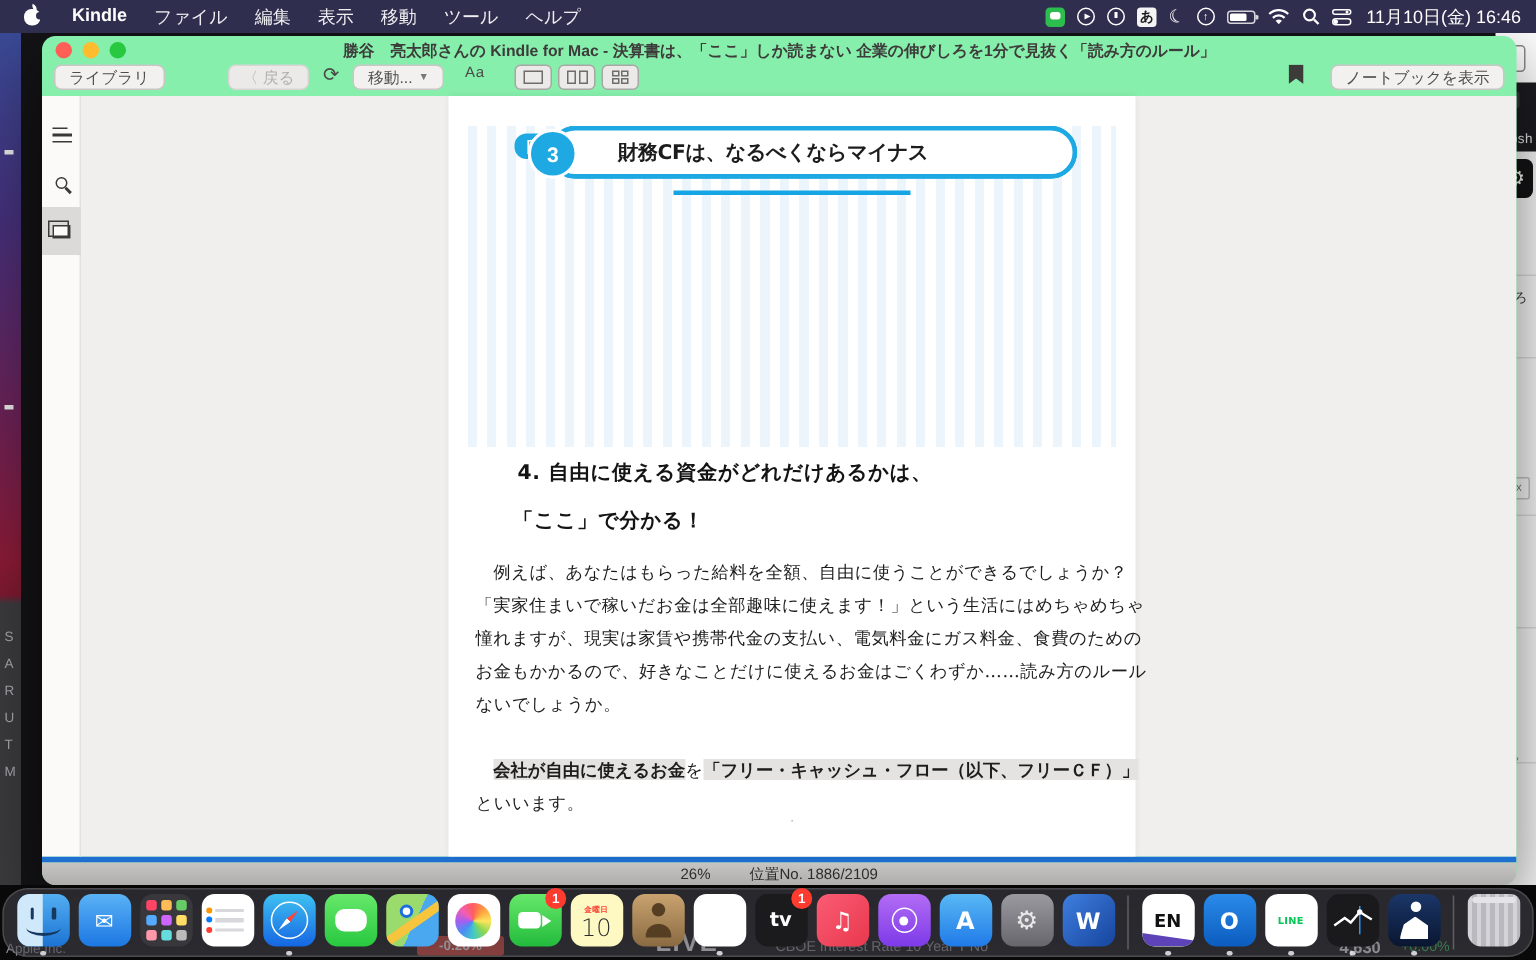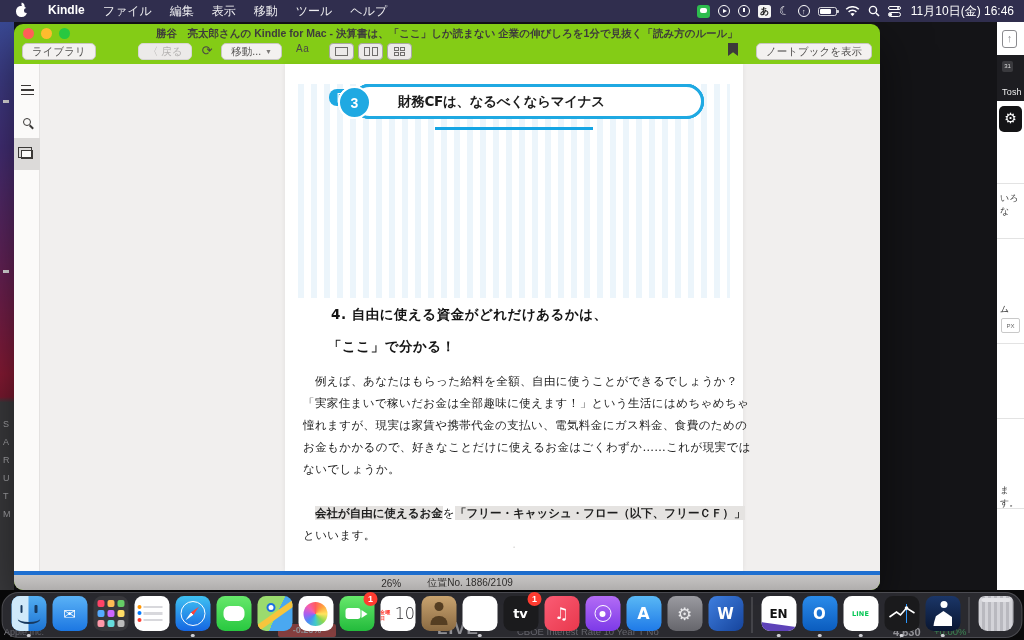--- a/index.html
+++ b/index.html
@@ -50,21 +50,21 @@
 .ic-batt{width:19px;height:9px;border:1px solid rgba(255,255,255,.8);border-radius:2.5px;position:relative}
 .ic-batt::before{content:'';position:absolute;left:1px;top:1px;bottom:1px;width:11px;background:#fff;border-radius:1px}
 .ic-batt::after{content:'';position:absolute;right:-3px;top:2.5px;width:2px;height:3px;background:rgba(255,255,255,.8);border-radius:0 1px 1px 0}
 .ic-cc{display:flex;flex-direction:column;gap:2px}
 .ic-cc i{display:block;width:13px;height:4.5px;background:transparent;border:1px solid #fff;border-radius:3px;position:relative}
 .ic-cc i::before{content:'';position:absolute;top:.4px;width:2.6px;height:2.6px;border-radius:50%;background:#fff}
 .ic-cc i:first-child::before{right:.6px}.ic-cc i:last-child::before{left:.6px}
 .mb-clock{font-size:12px;color:#fff;margin-left:2px;white-space:nowrap}
 
 
-.kwin{position:absolute;left:14px;top:24px;width:866px;height:566px;border-radius:9px;overflow:hidden;background:#84cc16;box-shadow:0 18px 50px rgba(0,0,0,.55);z-index:10}
+.kwin{position:absolute;left:28px;top:24px;width:983px;height:566px;border-radius:9px;overflow:hidden;background:#86efac;box-shadow:0 18px 50px rgba(0,0,0,.55);z-index:10}
 .titlebar{position:relative;height:19px;display:flex;align-items:center}
 .tl{display:flex;gap:7px;padding-left:9px}
 .tl i{width:11px;height:11px;border-radius:50%}
 .tl .r{background:#ff5f57}.tl .y{background:#febc2e}.tl .g{background:#28c840}
 .titletext{position:absolute;left:0;right:0;text-align:center;font-size:10.5px;font-weight:700;color:#3e3c3b;white-space:nowrap;overflow:hidden}
 .toolbar{height:21px;display:flex;padding:0 8px;gap:6px}
 .tb-btn{height:17px;display:inline-flex;align-items:center;gap:4px;padding:0 9px;background:#f3f1f0;border:1px solid #c9c7c5;border-radius:5px;font-size:10.5px;color:#504e4d}
 .tb-btn.disabled{color:#b3b1b0;background:#eceae9;border-color:#d8d6d5}
 .tb-plain{font-size:12px;color:#555;padding:0 3px}
 .viewbtns{display:flex;gap:4px;margin-left:14px}
@@ -144,21 +144,21 @@
 .k-messages .ik{background:linear-gradient(180deg,#67e86b,#28c840)}
 .msg-bub{width:21px;height:15px;background:#fff;border-radius:6px}
 .k-maps .ik{background:linear-gradient(115deg,#9bdb6e 54%,#4aa8f0 54%)}
 .map-road{position:absolute;left:-4px;top:16px;width:46px;height:6px;background:#f7c53d;transform:rotate(-35deg)}
 .map-pin{position:absolute;left:9px;top:7px;width:9px;height:9px;background:#fff;border:2.5px solid #1d6fe0;border-radius:50%}
 .k-photos .ik{background:#fff}
 .ph-wheel{width:24px;height:24px;border-radius:50%;background:conic-gradient(#ff5d5d,#ffa23e,#ffe45e,#8bd84f,#41c9c9,#4a8df5,#a85df0,#f55db0,#ff5d5d)}
 .k-facetime .ik{background:linear-gradient(180deg,#67e86b,#23bb3c)}
 .ft-cam{width:15px;height:11px;background:#fff;border-radius:3px}
 .ft-tri{width:0;height:0;border-left:6px solid #fff;border-top:4.5px solid transparent;border-bottom:4.5px solid transparent;margin-left:1.5px}
-.k-calendar .ik{background:#ffffff;flex-direction:row}
+.k-calendar .ik{background:#fef9c3;flex-direction:column}
 .cal-sub{color:#ff3b30;font-size:5px;font-weight:700;letter-spacing:.3px;margin-top:2px}
 .cal-num{font-size:16px;color:#2c2c2e;font-weight:300;line-height:17px}
 .k-contacts .ik{background:linear-gradient(180deg,#c9a36f,#8a6a42)}
 .ct-head{position:absolute;top:6px;left:13px;width:9px;height:9px;border-radius:50%;background:#553e22}
 .ct-body{position:absolute;bottom:6px;left:9px;width:17px;height:9px;border-radius:8px 8px 0 0;background:#553e22}
 .k-notes .ik{background:#fff;flex-direction:column;justify-content:flex-start}
 .k-tv .ik{background:#1b1b1d;color:#fff;font-weight:700;font-size:13px}
 .k-music .ik{background:linear-gradient(135deg,#fb5c74,#e8384d);color:#fff;font-size:16px}
 .k-podcasts .ik{background:linear-gradient(180deg,#b36cf5,#7d3ae8)}
 .pod-c{width:17px;height:17px;border:1.6px solid #fff;border-radius:50%;display:flex;align-items:center;justify-content:center}
@@ -369,21 +369,21 @@
           </div>
 
           <div class="h-line" style="left:46px;top:242px">4. 自由に使える資金がどれだけあるかは、</div>
           <div class="h-line" style="left:43px;top:274px">「ここ」で分かる！</div>
 
           <div>
 
           <div class="p-line para1" style="top: 310px;">　例えば、あなたはもらった給料を全額、自由に使うことができるでしょうか？</div>
               <div class="p-line para1" style="top: 332px;">「実家住まいで稼いだお金は全部趣味に使えます！」という生活にはめちゃめちゃ</div>
               <div class="p-line para1" style="top: 354px;">憧れますが、現実は家賃や携帯代金の支払い、電気料金にガス料金、食費のための</div>
-              <div class="p-line para1" style="top: 376px;">お金もかかるので、好きなことだけに使えるお金はごくわずか……これが現実では</div>
+              <div class="p-line para1" style="top: 376px;">お金もかかるので、好きなことだけに使えるお金はごくわずか……読み方のルール</div>
               <div class="p-line para1" style="top: 398px;">ないでしょうか。</div>
             </div>
 
           <div class="p-line" style="top:442px">
             
           <span>　</span><span class="seg-hl">会社が自由に使えるお金</span><span>を</span><span class="seg-hl">「フリー・キャッシュ・フロー（以下、フリーＣＦ）」</span></div>
           <div class="p-line" style="top:464px">といいます。</div>
           <div class="page-dot" style="top:478px">・</div>
 
         </div>

